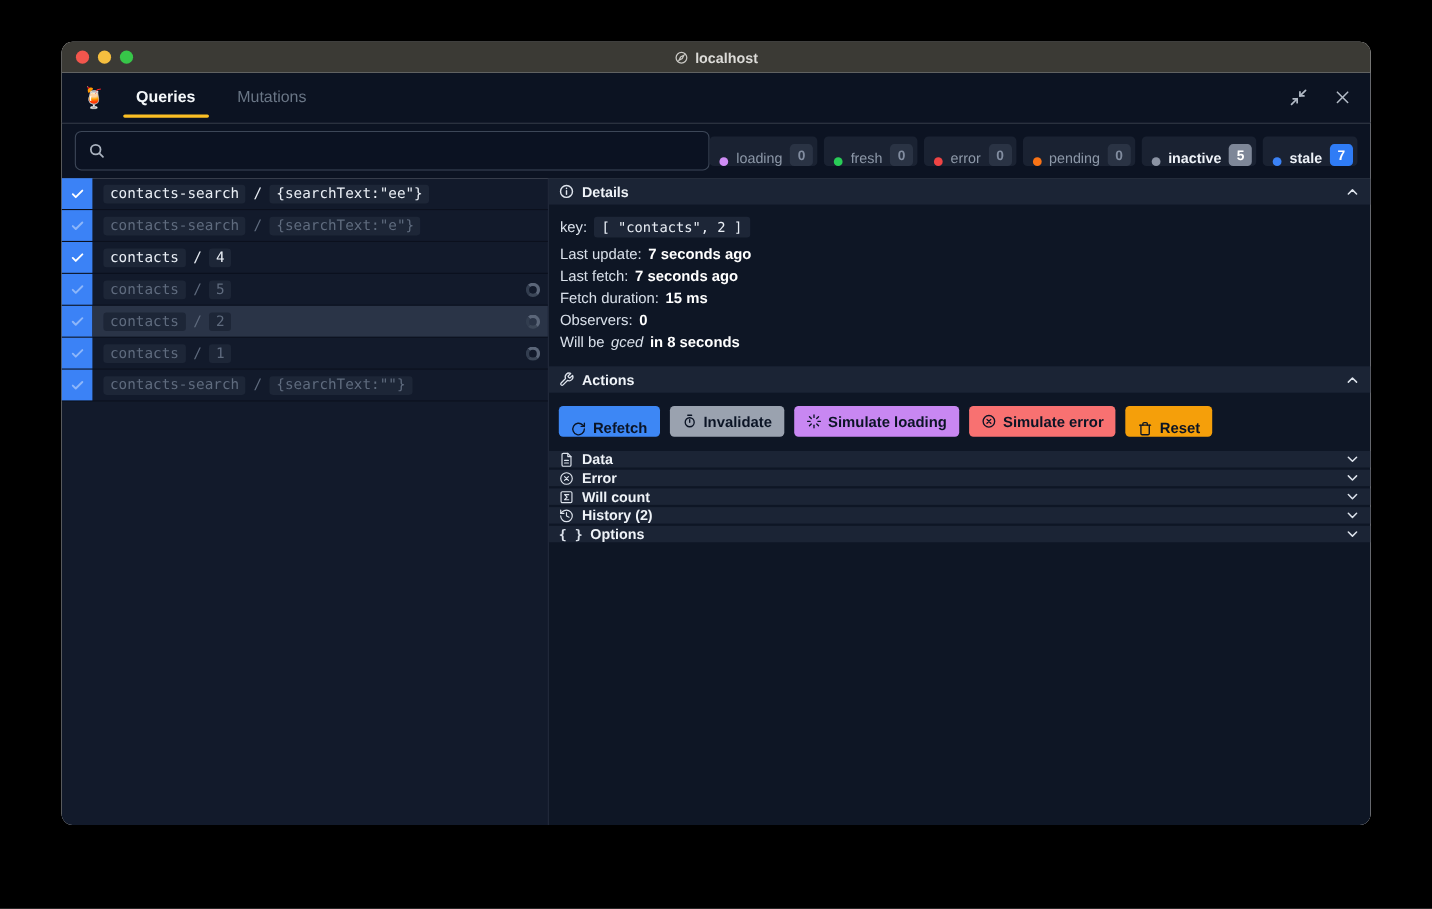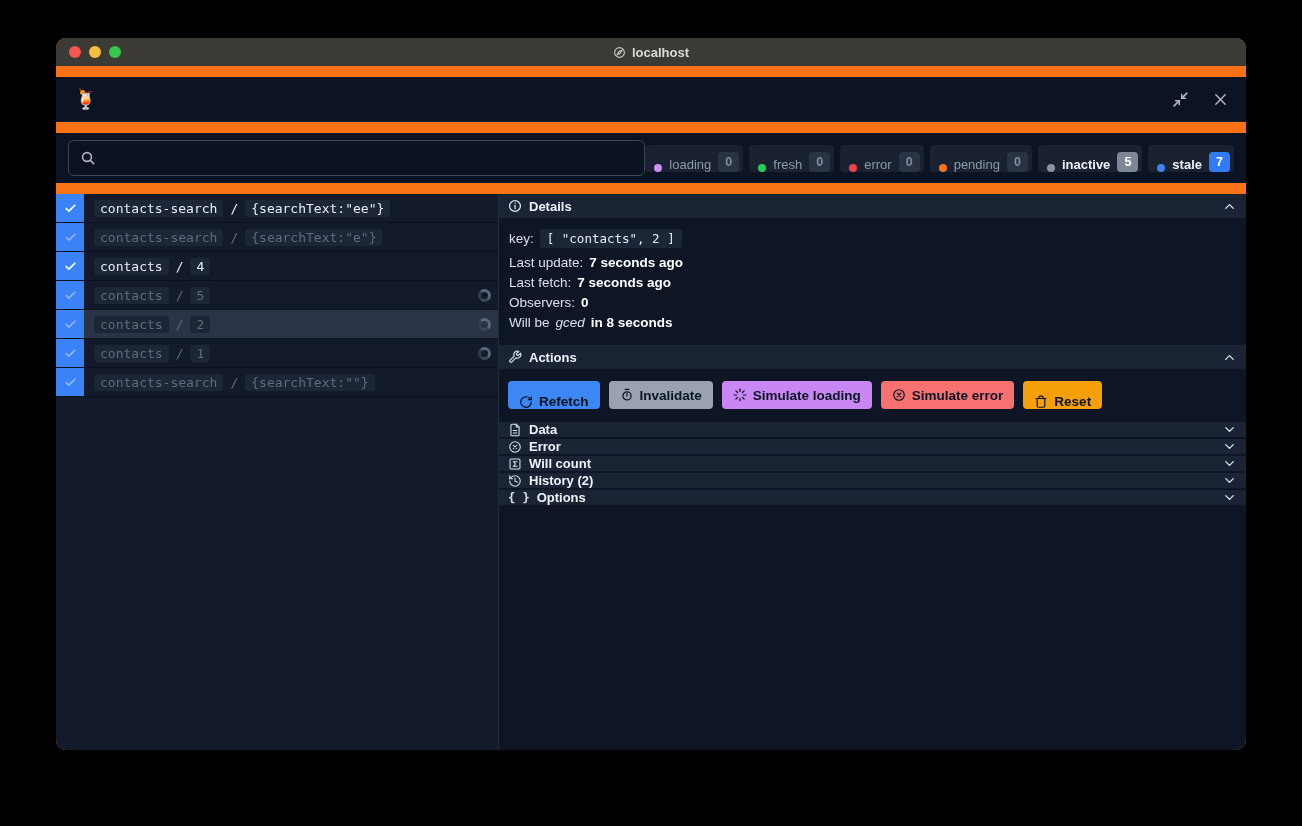--- a/index.html
+++ b/index.html
@@ -1,21 +1,21 @@
 <!DOCTYPE html>
 <html><head>
 <meta charset="utf-8">
 <style>
   * { margin:0; padding:0; box-sizing:border-box; }
   html,body { width:1302px; height:826px; background:#000; overflow:hidden;
               font-family:"Liberation Sans",sans-serif; }
 
   .window { position:absolute; left:56px; top:38px; width:1190px; height:712px;
-            border-radius:10px; overflow:hidden; background:#f97316;
-            display:flex; flex-direction:column;gap:11px; }
+            border-radius:10px; overflow:hidden; background:#ffffff;
+            display:flex; flex-direction:column; }
 
   
   .titlebar { flex:0 0 28px; background:#3b3a35; position:relative;
               display:flex; align-items:center; justify-content:center; }
   .traffic { position:absolute; left:13px; top:0; height:100%;
              display:flex; align-items:center; gap:8px; }
   .tl { width:12px; height:12px; border-radius:50%; }
   .titlebar-title { color:#dcdbd8; font-size:13px; font-weight:600;
                     display:flex; align-items:center; gap:6px; }
   .titlebar-title svg { stroke:#c9c8c4; }
@@ -112,20 +112,24 @@
       <svg width="13" height="13" viewBox="0 0 16 16" fill="none" stroke-width="1.4">
         <circle cx="8" cy="8" r="6"></circle>
           <path d="M10.8 5.2 L8.9 8.9 L5.2 10.8 L7.1 7.1 Z"></path>
       </svg>
       <span>localhost</span>
     </div>
   </div>
 
   <div class="dt-header">
     <span class="logo">🍹</span>
+    <div id="tabs" style="display:flex;height:100%;">
+        <div class="tab active">Queries</div>
+        <div class="tab">Mutations</div>
+      </div>
     <div class="hdr-icons">
       <span class="hdr-icon">
         <svg width="17" height="17" viewBox="0 0 16 16" fill="none" stroke-width="1.5" stroke-linecap="round">
           <path d="M14 2 L9.2 6.8"></path>
             <path d="M9.2 6.8 h3.4 M9.2 6.8 v-3.4"></path>
           <path d="M2 14 L6.8 9.2"></path>
             <path d="M6.8 9.2 h-3.4 M6.8 9.2 v3.4"></path>
         </svg>
       </span>
       <span class="hdr-icon">
@@ -292,20 +296,24 @@
         <div id="detail-rows">
             <div class="dline">
               <span>Last update:</span>
               <span class="dval">7 seconds ago</span>
             </div>
             <div class="dline">
               <span>Last fetch:</span>
               <span class="dval">7 seconds ago</span>
             </div>
             <div class="dline">
+              <span>Fetch duration:</span>
+              <span class="dval">15 ms</span>
+            </div>
+            <div class="dline">
               <span>Observers:</span>
               <span class="dval">0</span>
             </div>
           </div>
         <div class="dline">
           <span>Will be</span>
             <span class="gc-italic">gced</span>
           <span class="dval">in 8 seconds</span>
         </div>
       </div>

